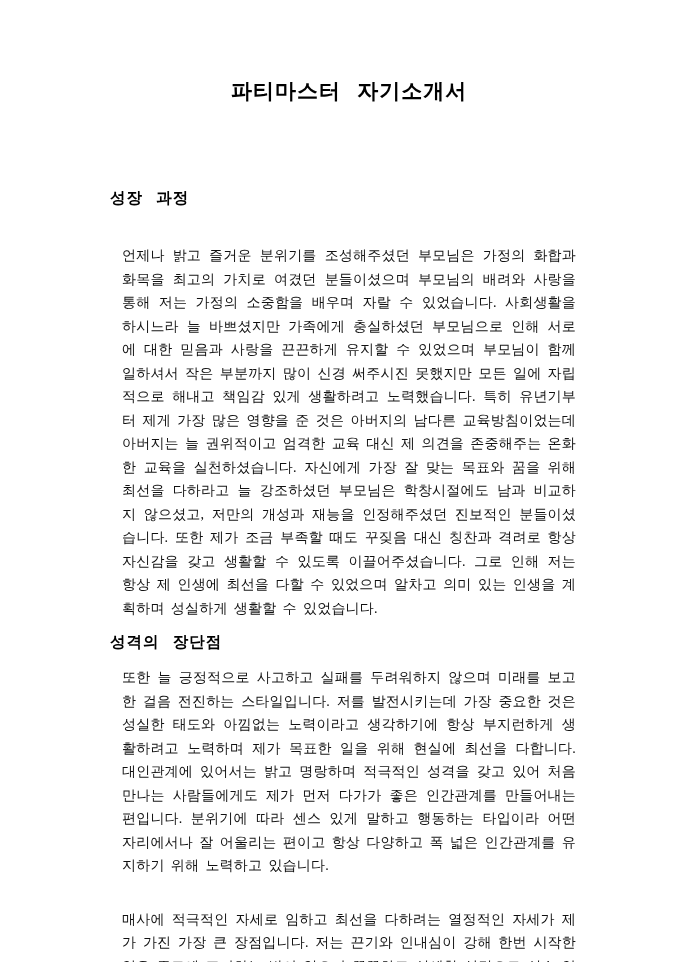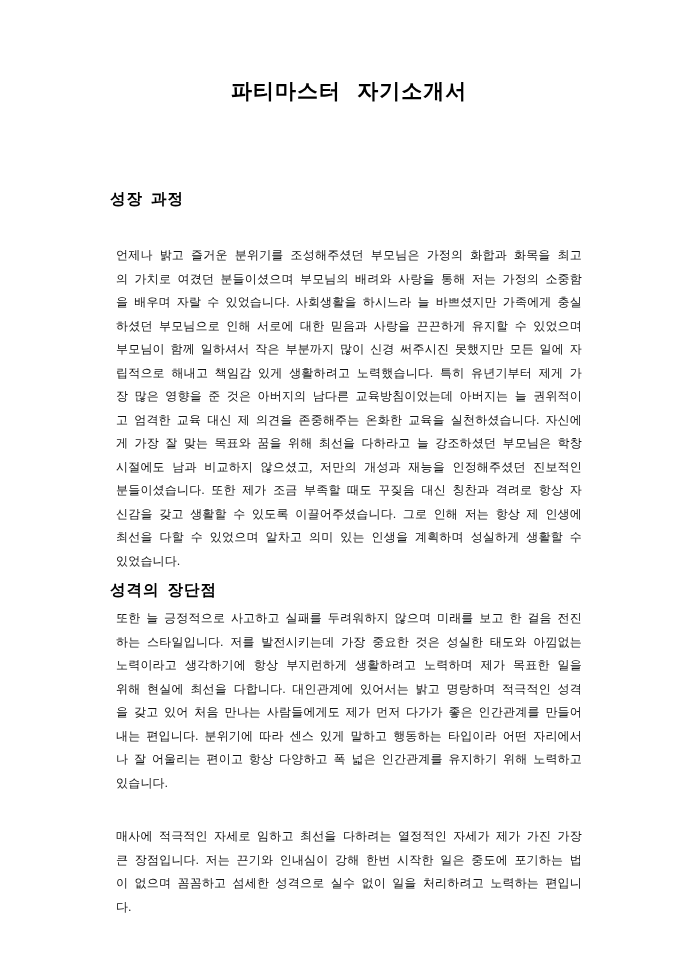--- a/index.html
+++ b/index.html
@@ -30,29 +30,30 @@
     color: #000000;
   }
   .sec-heading {
     margin: 0;
     font-size: 15.5px;
     line-height: 22px;
     font-weight: 700;
     letter-spacing: 1px;
     word-spacing: 3px;
     color: #000000;
+    font-family: Liberation Mono, monospace;
   }
   .sec-heading.first {
     margin-top: 84px;
   }
   .sec-heading.second {
   }
   .para {
-    margin: 6px;
-    font-size: 12px;
+    margin: 12px;
+    font-size: 14px;
     line-height: 23.5px;
     text-align: justify;
     word-spacing: 2.5px;
     letter-spacing: 0.2px;
     color: #111111;
   }
   .para.lead {
     margin-top: 34px;
   }
   .para.lead2 {

